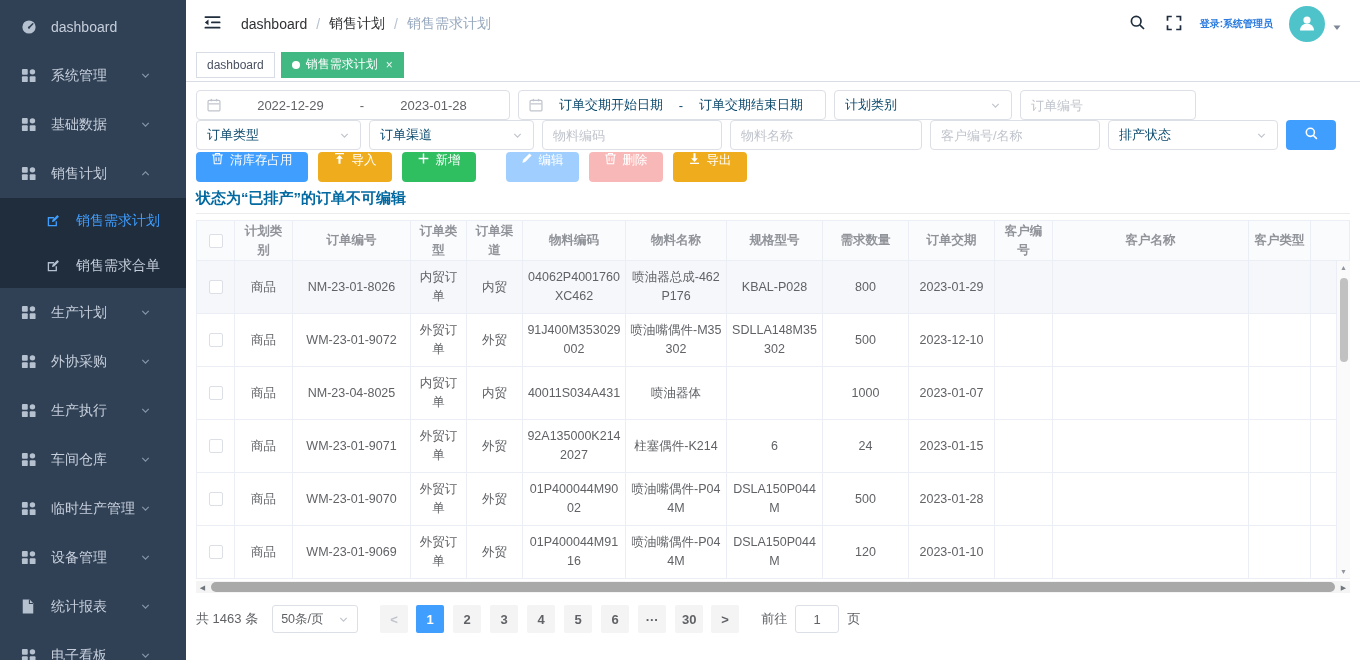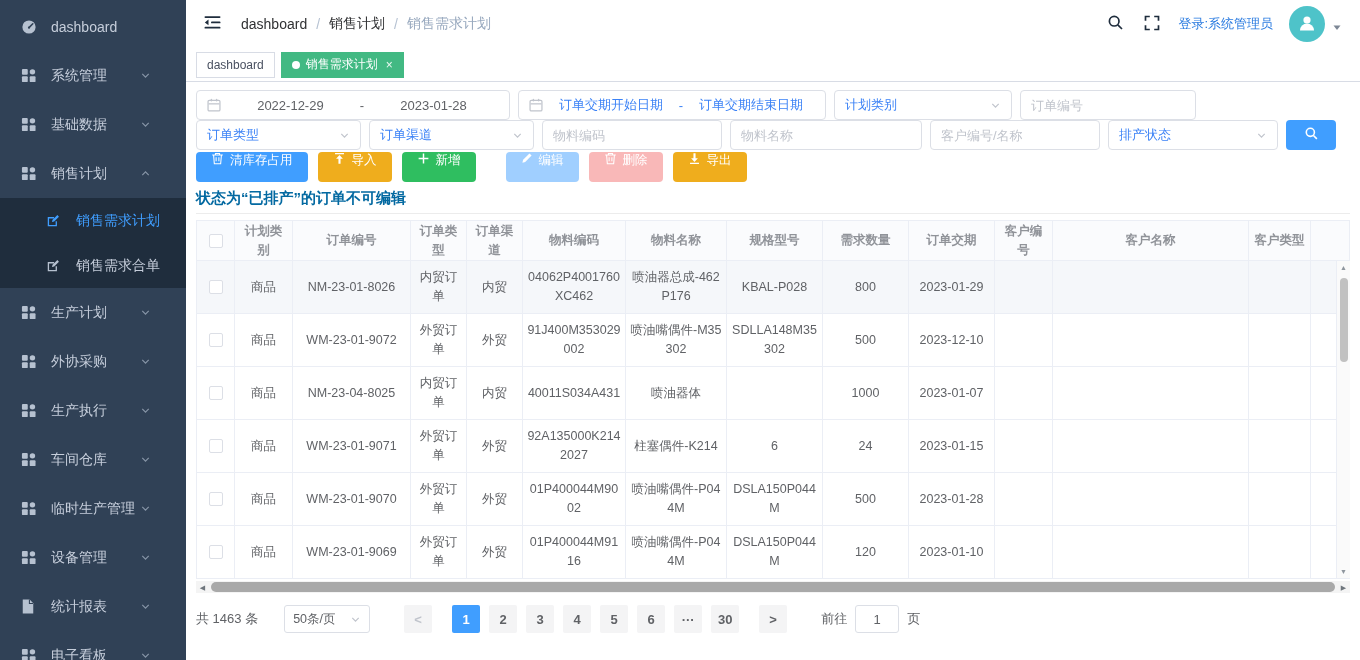--- a/index.html
+++ b/index.html
@@ -22,41 +22,41 @@
   
   .main{flex:1;min-width:0;display:flex;flex-direction:column;background:#fff}
   .topbar{height:48px;flex:0 0 48px;display:flex;align-items:center;padding:0 18px 0 14px}
   .hamburger{background:none;border:0;padding:3px;color:#1f2d3d;cursor:pointer;display:inline-flex}
   .breadcrumb{display:flex;align-items:center;gap:9px;margin-left:16px;font-size:14px}
   .crumb{color:#303133}
   .crumb.last{color:#97a8be}
   .bc-sep{color:#b6c2d2}
   .topbar-right{margin-left:auto;display:flex;align-items:center;gap:16px}
   .tb-icon-btn{background:none;border:0;padding:2px;color:#1f2d3d;display:inline-flex;cursor:pointer}
-  .login-label{color:#2a7be0;font-size:13px;font-weight:normal;cursor:pointer}
+  .login-label{color:#2a7be0;font-size:10px;font-weight:bold;cursor:pointer}
   .avatar-wrap{display:flex;align-items:center;gap:7px;cursor:pointer}
   .avatar{width:36px;height:36px;border-radius:50%;background:#4ec3c9;display:flex;align-items:center;justify-content:center;overflow:hidden}
   .caret{color:#7d8795;display:inline-flex;margin-top:6px}
 
   
   .tabbar{height:34px;flex:0 0 34px;display:flex;align-items:center;gap:6px;padding:0 10px;border-bottom:1px solid #d8dce5}
   .tab{height:26px;display:inline-flex;align-items:center;gap:6px;padding:0 10px;border:1px solid #d8dce5;background:#fff;font-size:12px;color:#495060;cursor:pointer}
   .tab.active{background:#42b983;border-color:#42b983;color:#fff}
   .tab .dot{width:8px;height:8px;border-radius:50%;background:#fff}
   .tab .close{font-size:12px;line-height:1;margin-left:2px;opacity:.9}
 
   
   .content{flex:1;padding:8px 10px 0;display:flex;flex-direction:column;min-height:0}
   .filter-row{display:flex;gap:8px;}
   .f-box{height:30px;border:1px solid #dcdfe6;border-radius:4px;background:#fff;display:flex;align-items:center;padding:0 10px;font-size:13px;color:#c0c4cc;cursor:pointer}
   .f-box .f-ic{color:#c0c4cc;display:inline-flex;margin-right:4px}
   .f-box.daterange .ph,.f-box.daterange .val{flex:1;text-align:center;white-space:nowrap;overflow:hidden}
   .f-box .sep{flex:0 0 auto !important;padding:0 4px}
   .f-box .val{color:#606266}
-  .f-box .ph{color:#3b82f6}
+  .f-box .ph{color:#0c4a6e}
   .f-box.select{justify-content:space-between}
   .f-box .f-chev{color:#c0c4cc;display:inline-flex}
   .f-input{height:30px;border:1px solid #dcdfe6;border-radius:4px;padding:0 10px;font-size:13px;color:#606266;outline:none;font-family:inherit}
   .f-input::placeholder{color:#c0c4cc}
   .f-search-btn{height:30px;border:0;border-radius:4px;background:#409eff;color:#fff;display:inline-flex;align-items:center;justify-content:center;cursor:pointer}
 
   
   .toolbar{display:flex;align-items:center;margin-top:2px}
   .btn{height:30px;border:0;border-radius:4px;color:#fff;font-size:12.5px;padding:0 15px;display:inline-flex;align-items:flex-start;gap:6px;margin-right:10px;cursor:pointer;font-family:inherit;white-space:nowrap}
   .btn .icon{display:inline-flex}
@@ -78,21 +78,21 @@
   .checkbox{width:14px;height:14px;border:1px solid #dcdfe6;border-radius:2px;background:#fff;display:inline-block;vertical-align:middle;cursor:pointer}
   .v-scroll{position:absolute;top:41px;right:0;bottom:1px;width:14px;background:#fafafa;border-left:1px solid #ebeef5;display:flex;flex-direction:column;align-items:center;justify-content:space-between;padding:3px 0;cursor:pointer}
   .v-scroll .arr{color:#8f969e;font-size:7px;line-height:7px}
   .v-thumb{position:absolute;top:17px;left:2.5px;width:8px;height:84px;background:#c1c1c1;border-radius:4px}
 
   .h-scroll{height:12px;margin-top:2px;background:#f4f4f4;position:relative;display:flex;align-items:center;justify-content:space-between;cursor:pointer}
   .h-scroll .arr{width:13px;text-align:center;color:#6f767d;font-size:7px;line-height:7px}
   .h-thumb{position:absolute;left:15px;right:15px;top:1px;height:10px;background:#a9a9a9;border-radius:5px}
 
   
-  .pagination{display:flex;align-items:center;margin-top:12px;font-size:13px;color:#606266;gap:20px}
+  .pagination{display:flex;align-items:center;margin-top:12px;font-size:13px;color:#606266;gap:8px}
   .pg-size{width:86px;height:28px;border:1px solid #dcdfe6;border-radius:3px;display:inline-flex;align-items:center;justify-content:space-between;padding:0 8px;color:#606266;font-size:12.5px;cursor:pointer;margin-left:6px}
   .pg-size .f-chev{color:#c0c4cc;display:inline-flex}
   .pg-btn{min-width:28px;height:28px;border:0;border-radius:2px;background:#f4f4f5;color:#606266;font-size:13px;font-weight:bold;display:inline-flex;align-items:center;justify-content:center;cursor:pointer;font-family:inherit;padding:0 5px}
   .pg-btn.active{background:#409eff;color:#fff}
   .pg-btn.prev{color:#c0c4cc;margin-left:14px}
   .pg-pages{display:flex;gap:9px;align-items:center}
   .pg-goto{display:flex;align-items:center;gap:8px;margin-left:14px}
   .pg-input{width:44px;height:28px;border:1px solid #dcdfe6;border-radius:3px;text-align:center;font-size:13px;color:#606266;outline:none;font-family:inherit}
 </style>
 </head>

